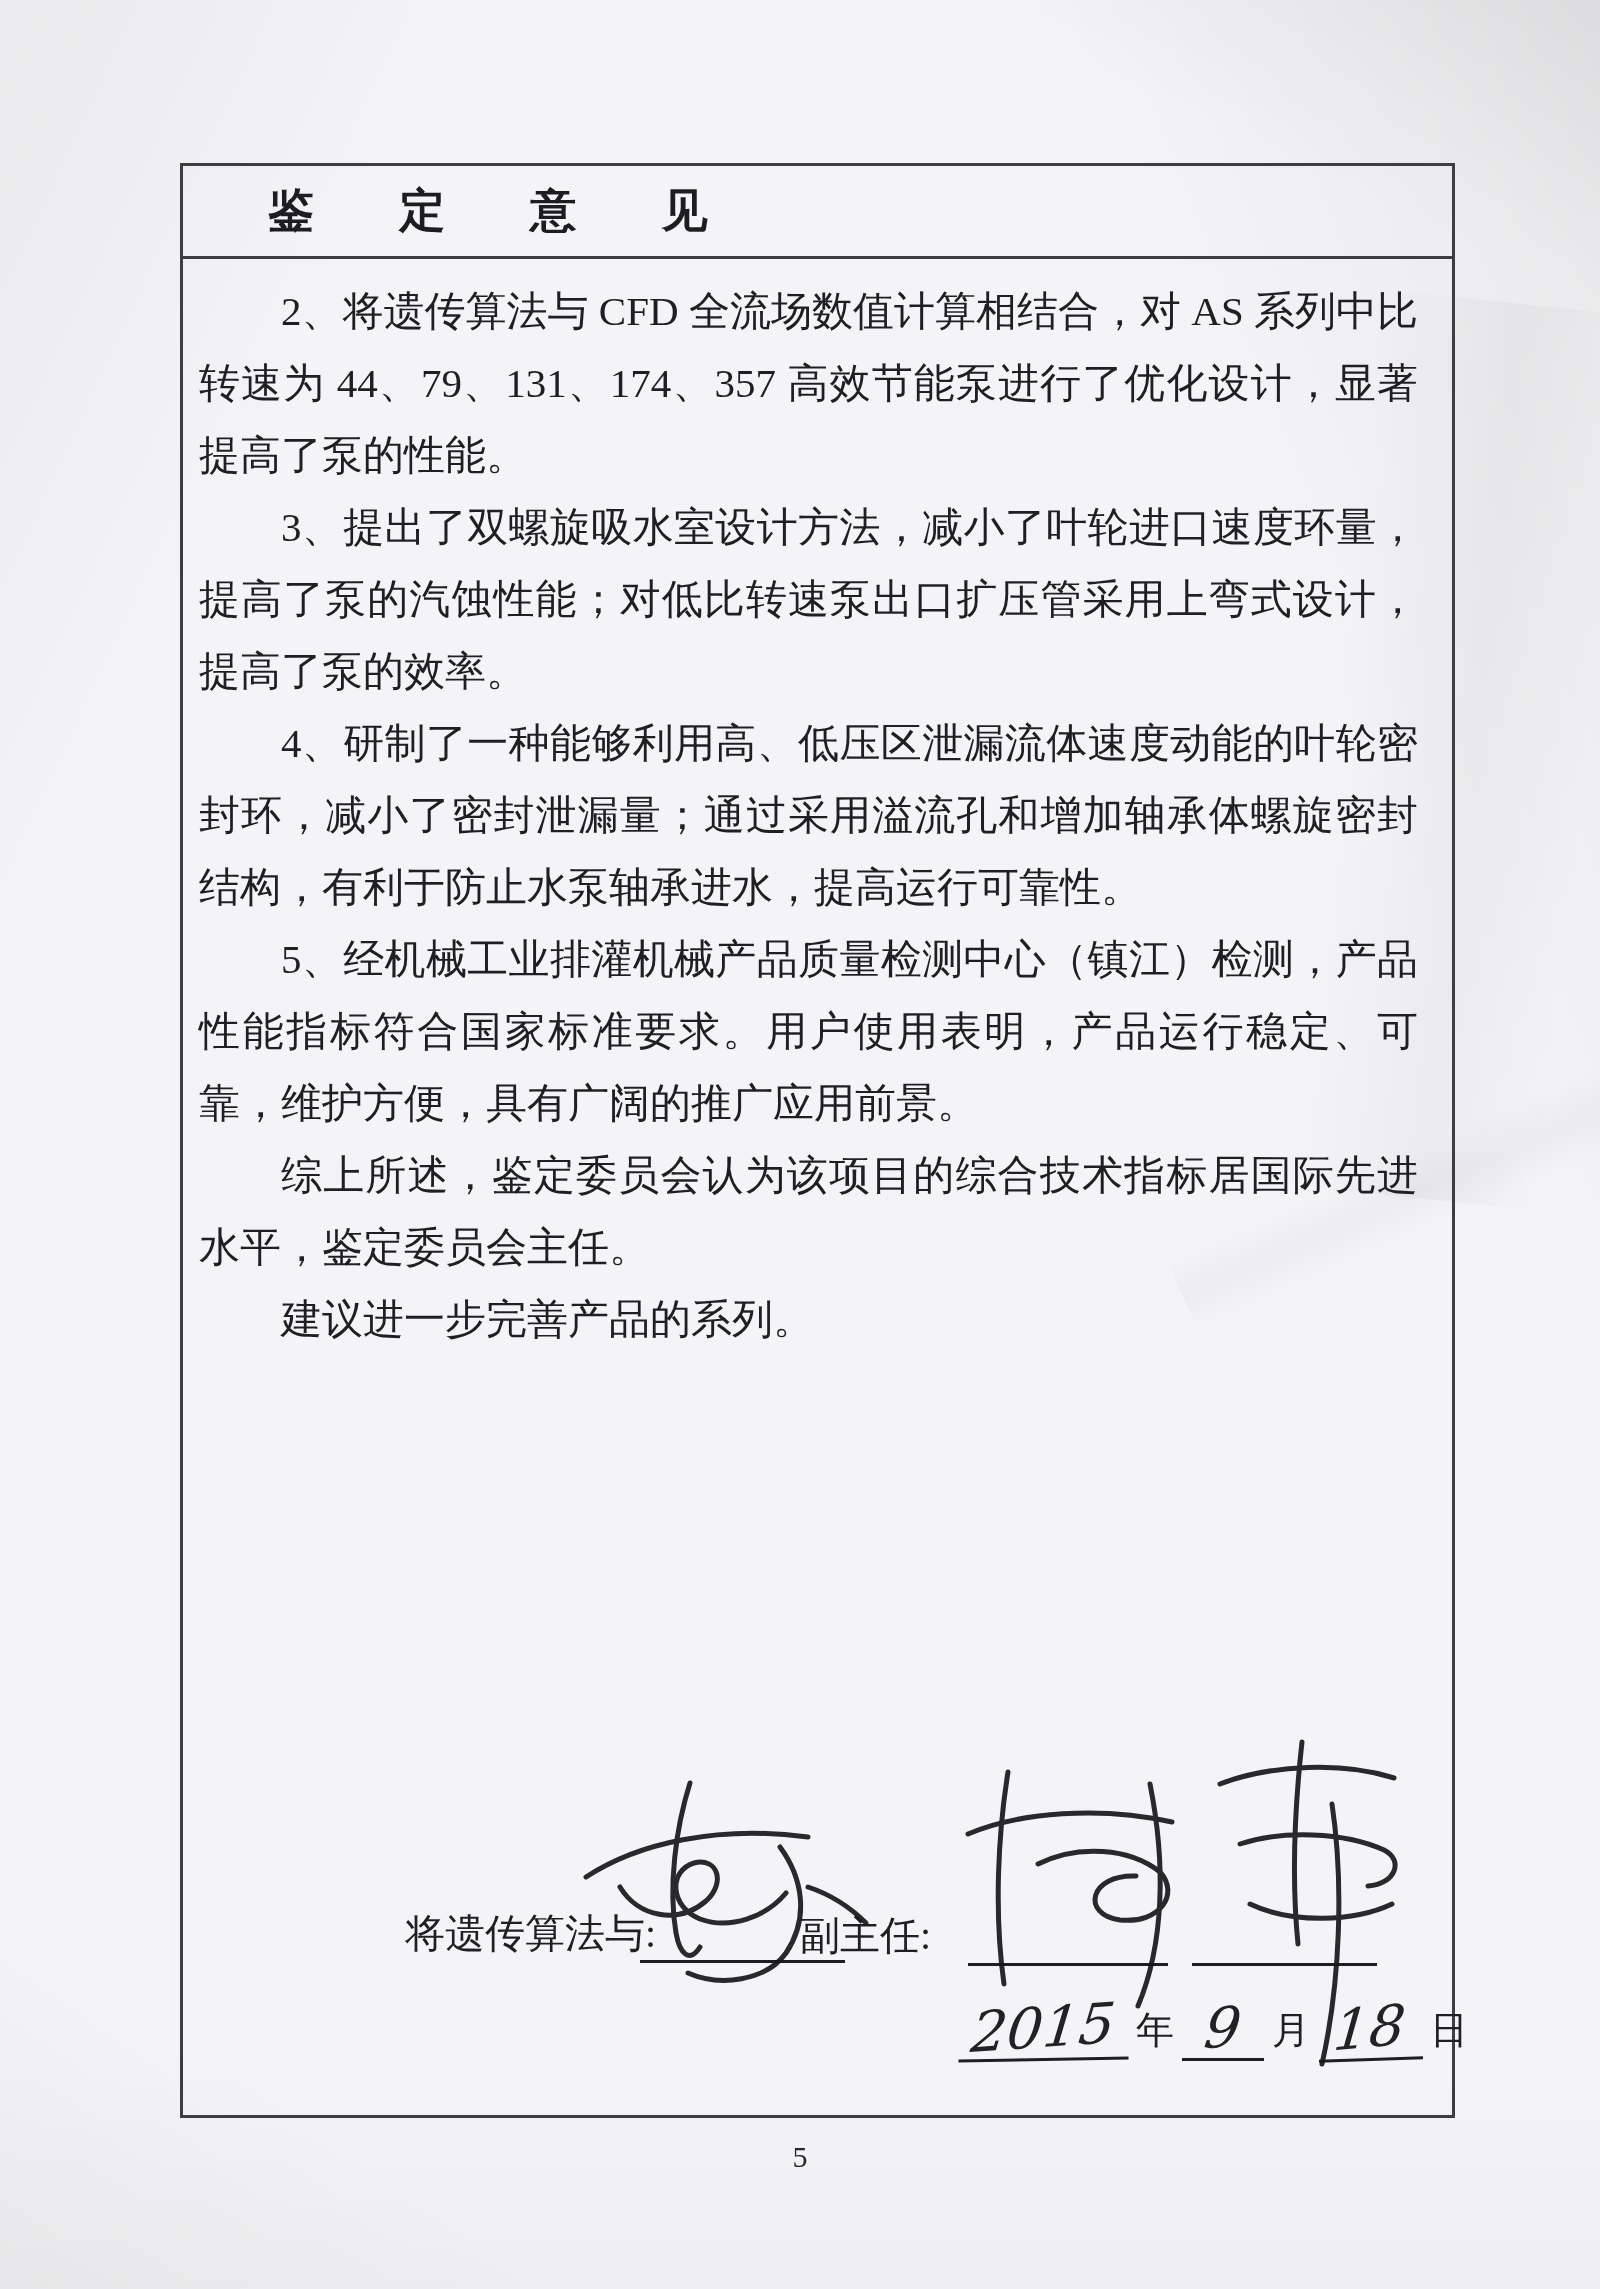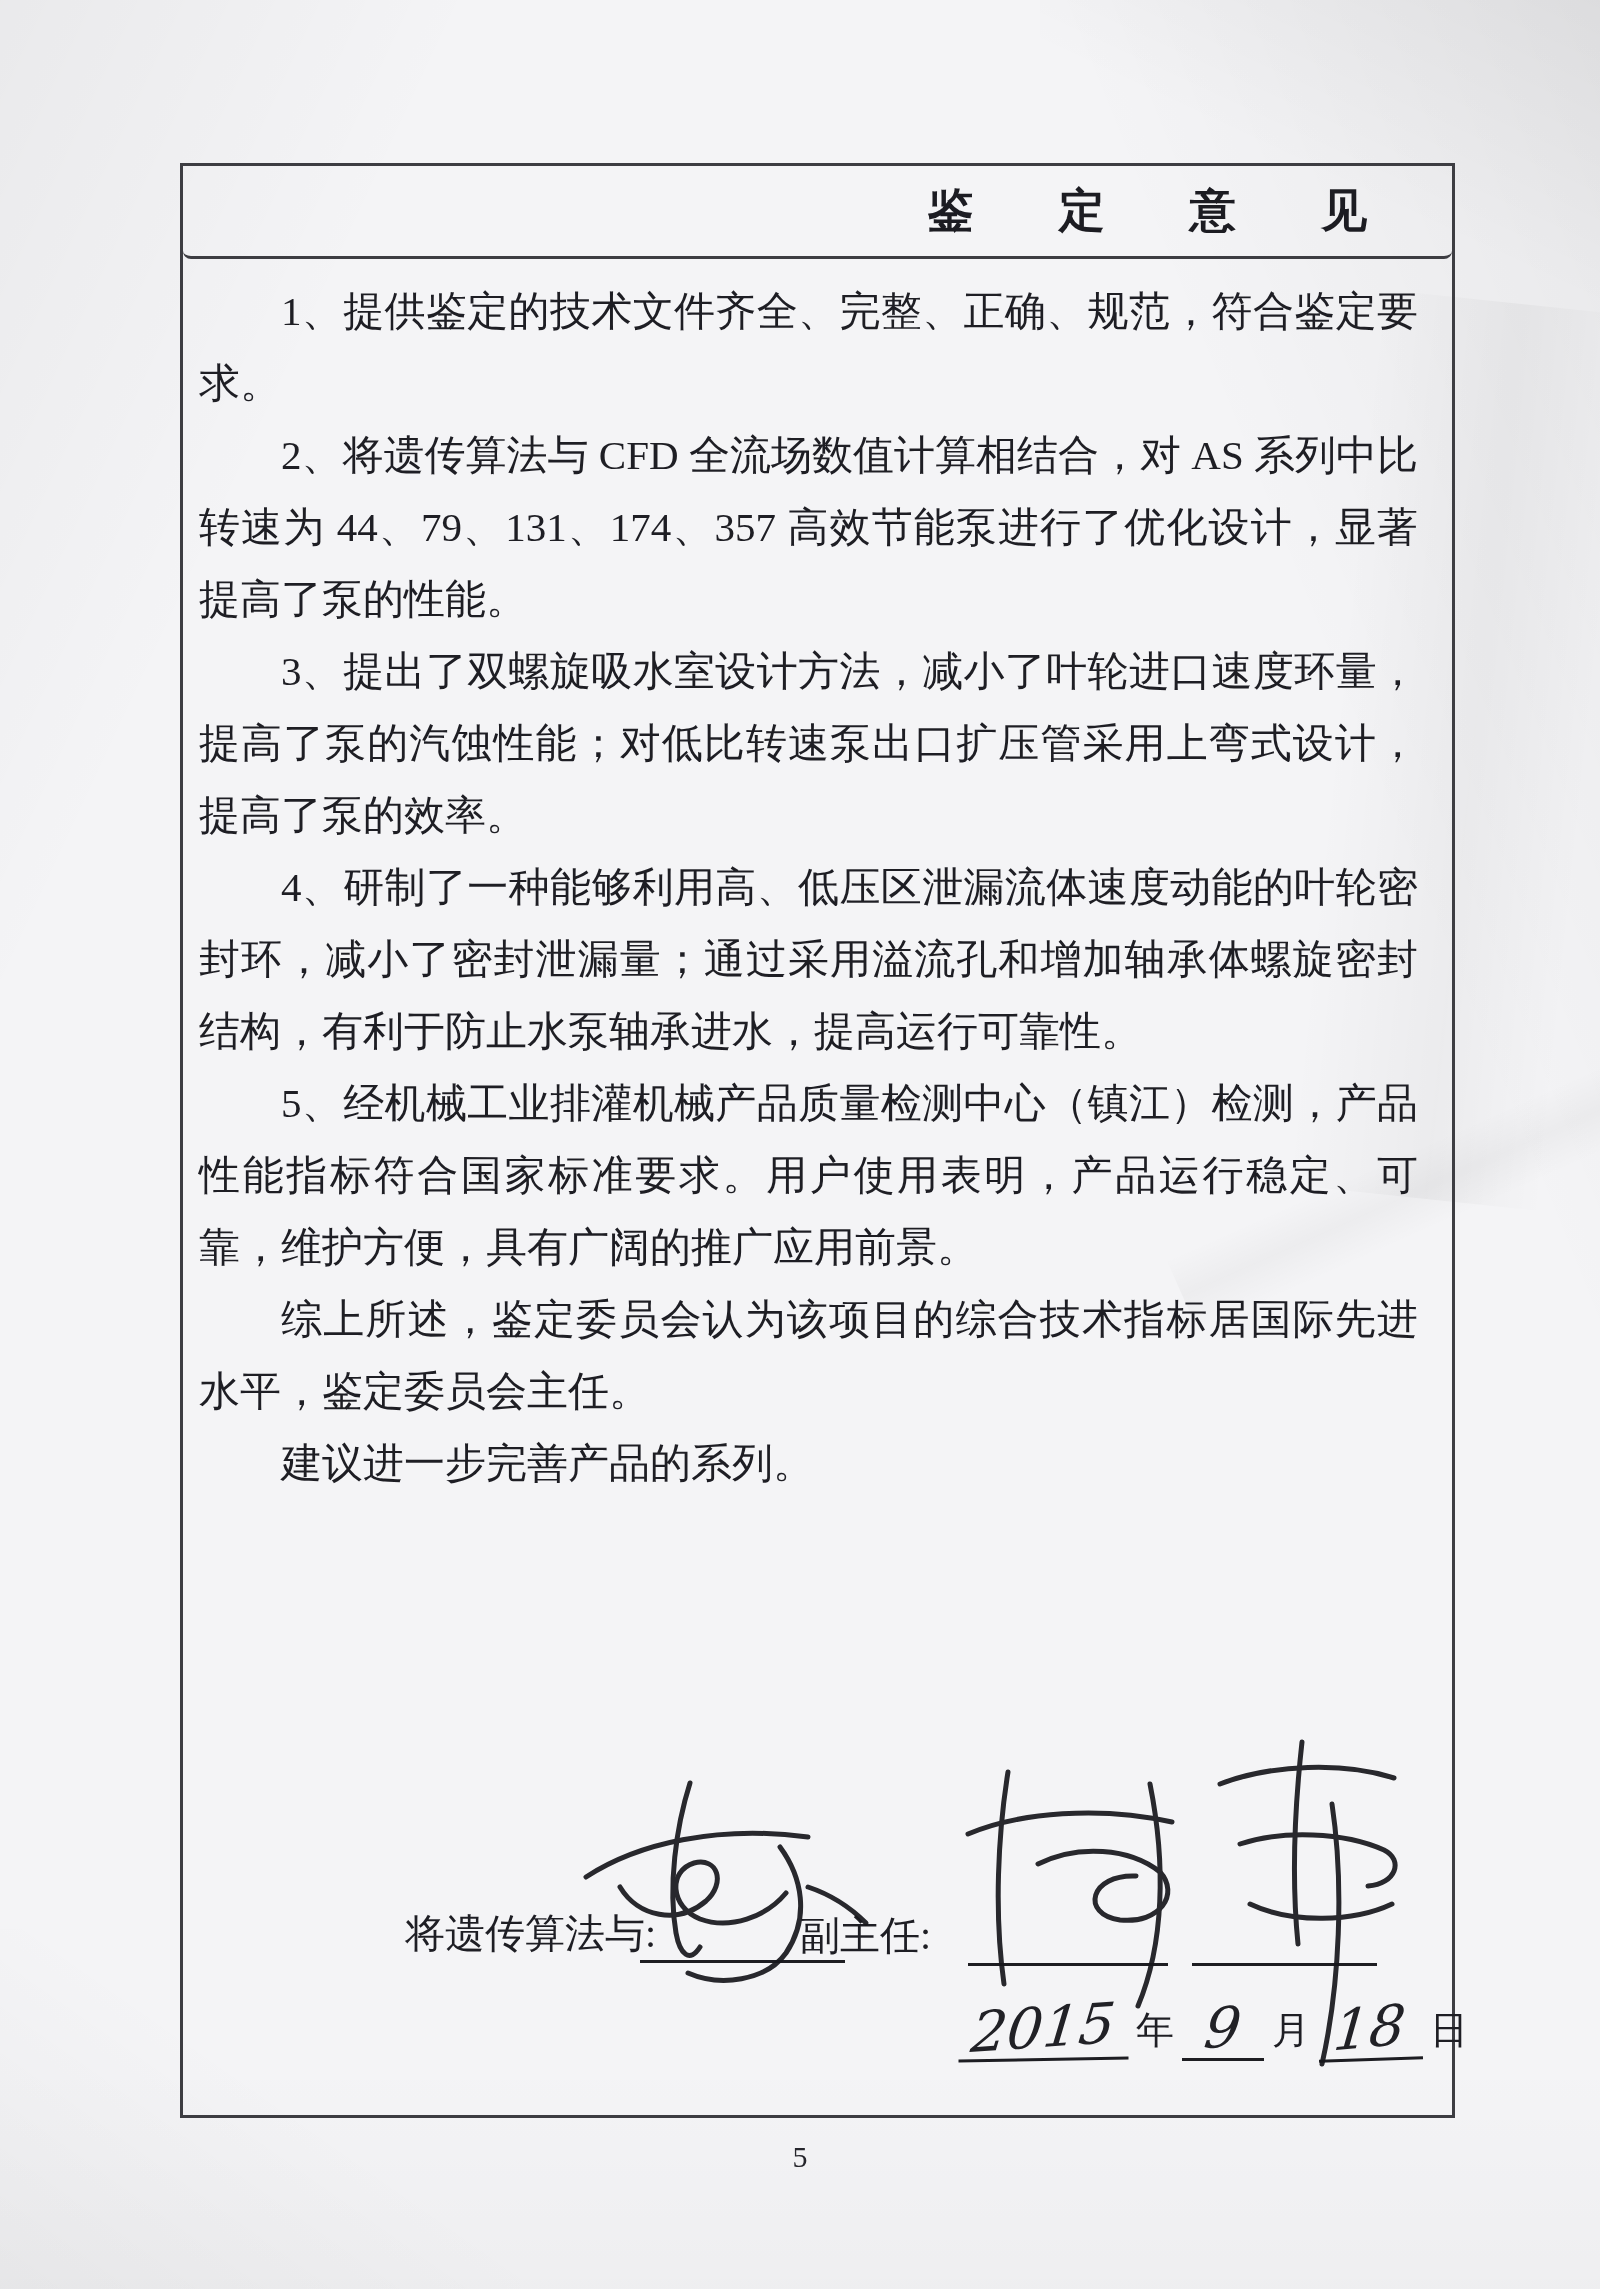--- a/index.html
+++ b/index.html
@@ -26,21 +26,21 @@
     background:linear-gradient(35deg, rgba(0,0,0,0.035), rgba(255,255,255,0) 55%);}
   .crease.mid{top:1150px;right:-80px;width:520px;height:80px;transform:rotate(-24deg);
     background:linear-gradient(to bottom, rgba(255,255,255,0), rgba(0,0,0,0.03), rgba(255,255,255,0));}
 
   .form-box{
     position:absolute;left:180px;top:163px;width:1275px;height:1955px;
     border:3px solid #3d3d42;box-sizing:border-box;background:transparent;
   }
   .title-row{
     height:93px;border-bottom:3px solid #3d3d42;box-sizing:border-box;
-    display:flex;align-items:center;justify-content:flex-end;border-radius:8px;
+    display:flex;align-items:center;justify-content:flex-start;
   }
   .doc-title{
     font-size:46px;color:#1c1c22;letter-spacing:1.85em;text-indent:1.85em;
     font-weight:600;white-space:nowrap;
   }
   .body-text{
     padding:16px 34px 0 16px;
     font-size:41px;line-height:72px;color:#1e1e24;
     text-align:justify;
   }
@@ -79,21 +79,20 @@
   <div class="crease tr"></div>
   <div class="crease r1"></div>
   <div class="crease bl"></div>
   <div class="crease mid"></div>
 
   <div class="form-box">
     <div class="title-row">
       <div class="doc-title">鉴定意见</div>
     </div>
     <div class="body-text">
-      <p>1、提供鉴定的技术文件齐全、完整、正确、规范，符合鉴定要求。</p>
       <p>2、将遗传算法与 CFD 全流场数值计算相结合，对 AS 系列中比转速为 44、79、131、174、357 高效节能泵进行了优化设计，显著提高了泵的性能。</p>
       <p>3、提出了双螺旋吸水室设计方法，减小了叶轮进口速度环量，提高了泵的汽蚀性能；对低比转速泵出口扩压管采用上弯式设计，提高了泵的效率。</p>
       <p>4、研制了一种能够利用高、低压区泄漏流体速度动能的叶轮密封环，减小了密封泄漏量；通过采用溢流孔和增加轴承体螺旋密封结构，有利于防止水泵轴承进水，提高运行可靠性。</p>
       <p>5、经机械工业排灌机械产品质量检测中心（镇江）检测，产品性能指标符合国家标准要求。用户使用表明，产品运行稳定、可靠，维护方便，具有广阔的推广应用前景。</p>
       <p>综上所述，鉴定委员会认为该项目的综合技术指标居国际先进水平，鉴定委员会主任。</p>
       <p>建议进一步完善产品的系列。</p>
     </div>
   </div>
 
   <div class="sig-label chairman">将遗传算法与:</div>

